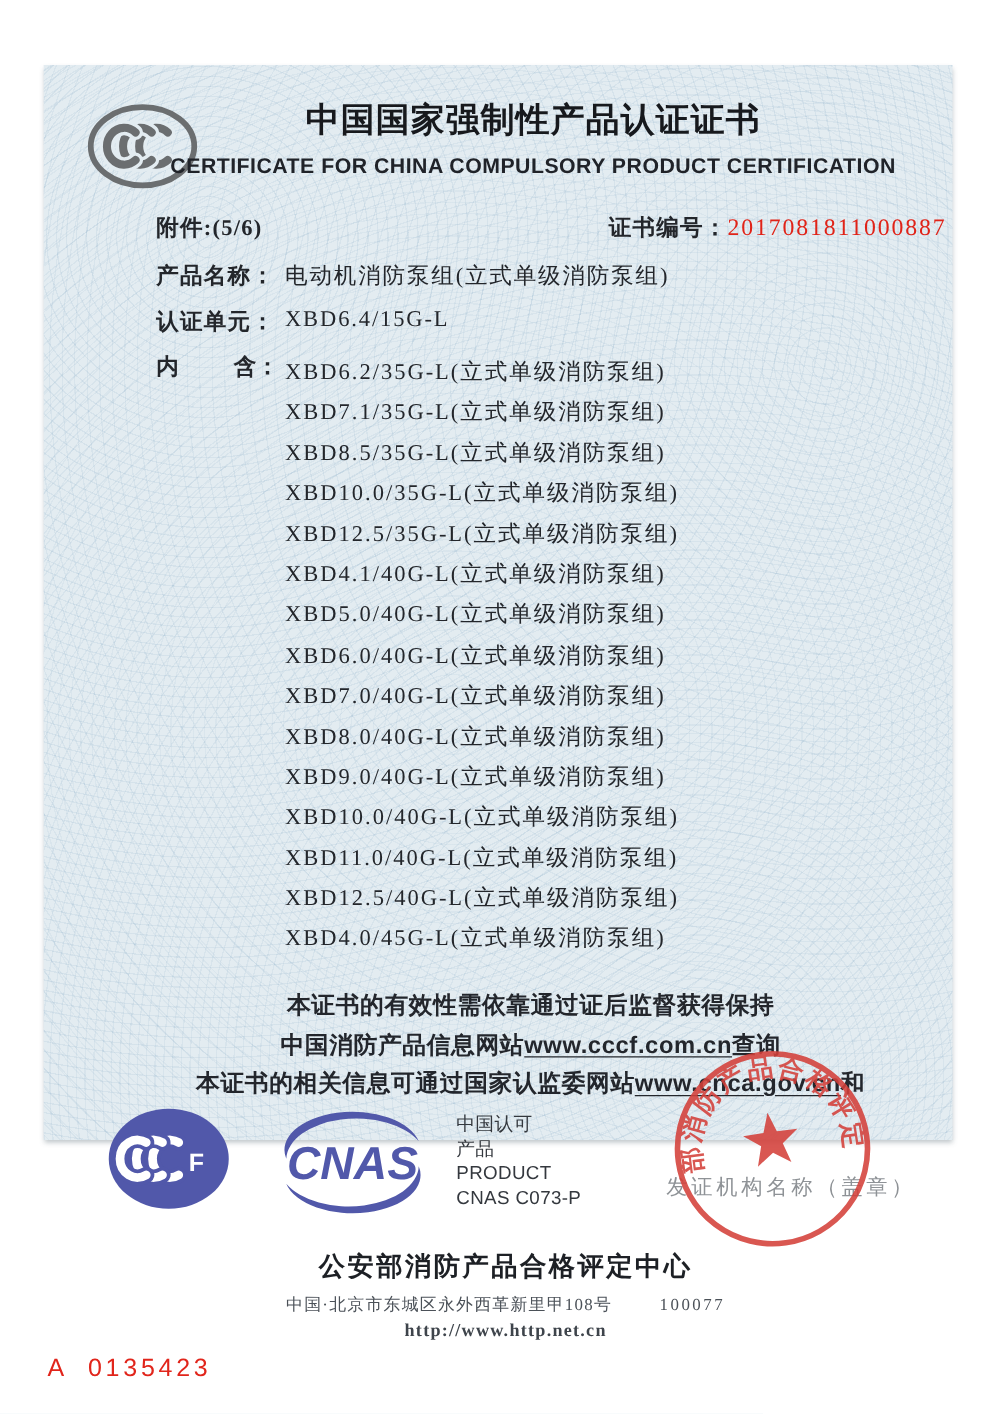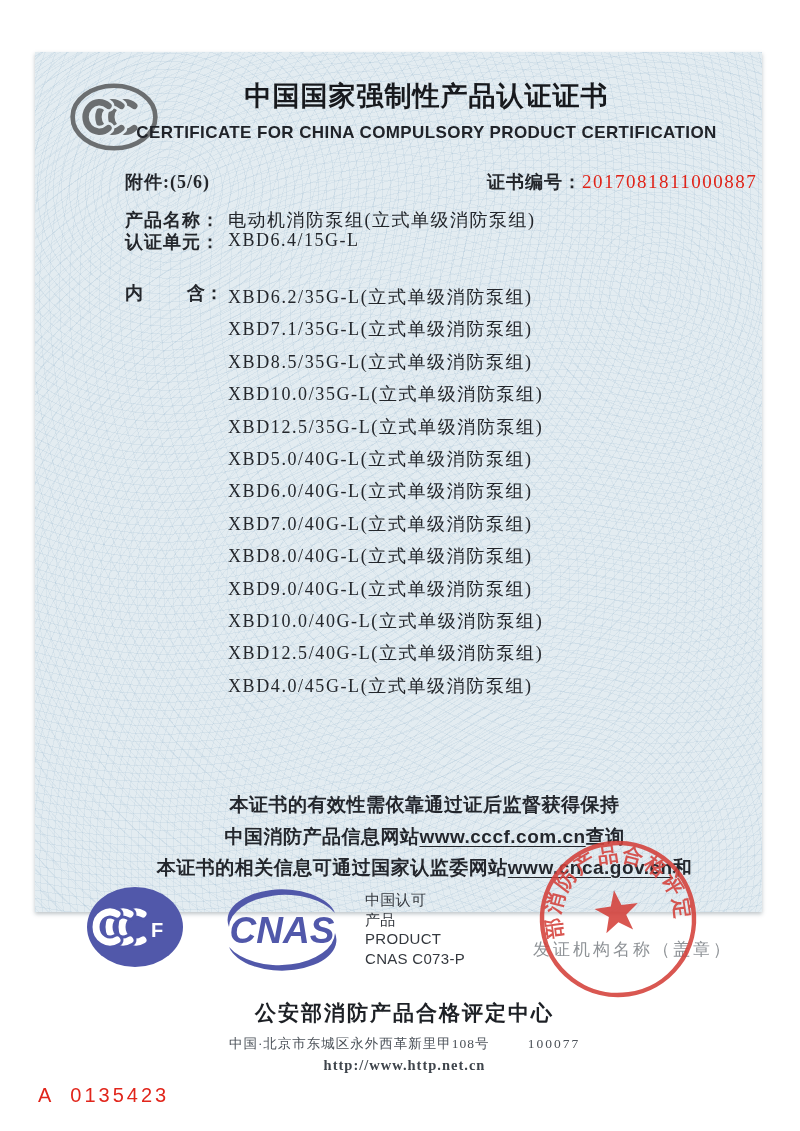--- a/index.html
+++ b/index.html
@@ -35,21 +35,21 @@
   .meta-row { position:absolute; left:0; top:118px; width:100%; height:24px; }
   .attachment { position:absolute; left:90px; font-size:18px; font-weight:bold; letter-spacing:1px; }
   .certno-group { position:absolute; left:452px; font-size:18px; }
   .certno-label { font-weight:bold; letter-spacing:1px; }
   .certno-value { color:#e02318; font-size:19px; letter-spacing:1.5px; }
   
   .field-row { position:absolute; left:0; width:100%; padding-left:193px; font-size:18px; }
   .field-label { position:absolute; left:90px; font-weight:bold; letter-spacing:1px; }
   .field-value { letter-spacing:1.5px; }
   .row-product { top:156px; }
-  .row-unit { top:178px; }
+  .row-unit { top:193px; }
   .models-block { position:absolute; left:0; top:229px; width:100%; }
   .includes-label {
     position:absolute; left:90px; top:0; width:103px; font-size:18px; font-weight:bold;
   }
   .includes-spread { display:inline-flex; justify-content:space-between; width:80px; }
   .model-lines { padding-left:193px; }
   .model-line { height:32.4px; line-height:32.4px; font-size:18px; letter-spacing:1.6px; white-space:nowrap; }
   
   .note-line { position:absolute; left:90px; top:708px; font-size:18px; font-weight:bold; letter-spacing:1.5px; }
   .validity-block {
@@ -129,26 +129,28 @@
           <span>内</span>
           <span>含</span>
         </span><span>：</span></span>
     <div class="model-lines">
 
     <div class="model-line">XBD6.2/35G-L(立式单级消防泵组)</div>
         <div class="model-line">XBD7.1/35G-L(立式单级消防泵组)</div>
         <div class="model-line">XBD8.5/35G-L(立式单级消防泵组)</div>
         <div class="model-line">XBD10.0/35G-L(立式单级消防泵组)</div>
         <div class="model-line">XBD12.5/35G-L(立式单级消防泵组)</div>
+        <div class="model-line">XBD4.1/40G-L(立式单级消防泵组)</div>
         <div class="model-line">XBD5.0/40G-L(立式单级消防泵组)</div>
         <div class="model-line">XBD6.0/40G-L(立式单级消防泵组)</div>
         <div class="model-line">XBD7.0/40G-L(立式单级消防泵组)</div>
         <div class="model-line">XBD8.0/40G-L(立式单级消防泵组)</div>
         <div class="model-line">XBD9.0/40G-L(立式单级消防泵组)</div>
         <div class="model-line">XBD10.0/40G-L(立式单级消防泵组)</div>
+        <div class="model-line">XBD11.0/40G-L(立式单级消防泵组)</div>
         <div class="model-line">XBD12.5/40G-L(立式单级消防泵组)</div>
         <div class="model-line">XBD4.0/45G-L(立式单级消防泵组)</div>
       </div>
   </div>
 
 
   <div class="validity-block">
     <div>本证书的有效性需依靠通过证后监督获得保持</div>
     <div><span>中国消防产品信息网站</span><span class="validity-url">www.cccf.com.cn</span><span>查询</span></div>
     <div><span>本证书的相关信息可通过国家认监委网站</span><span class="validity-url">www.cnca.gov.cn</span><span>和</span></div>

